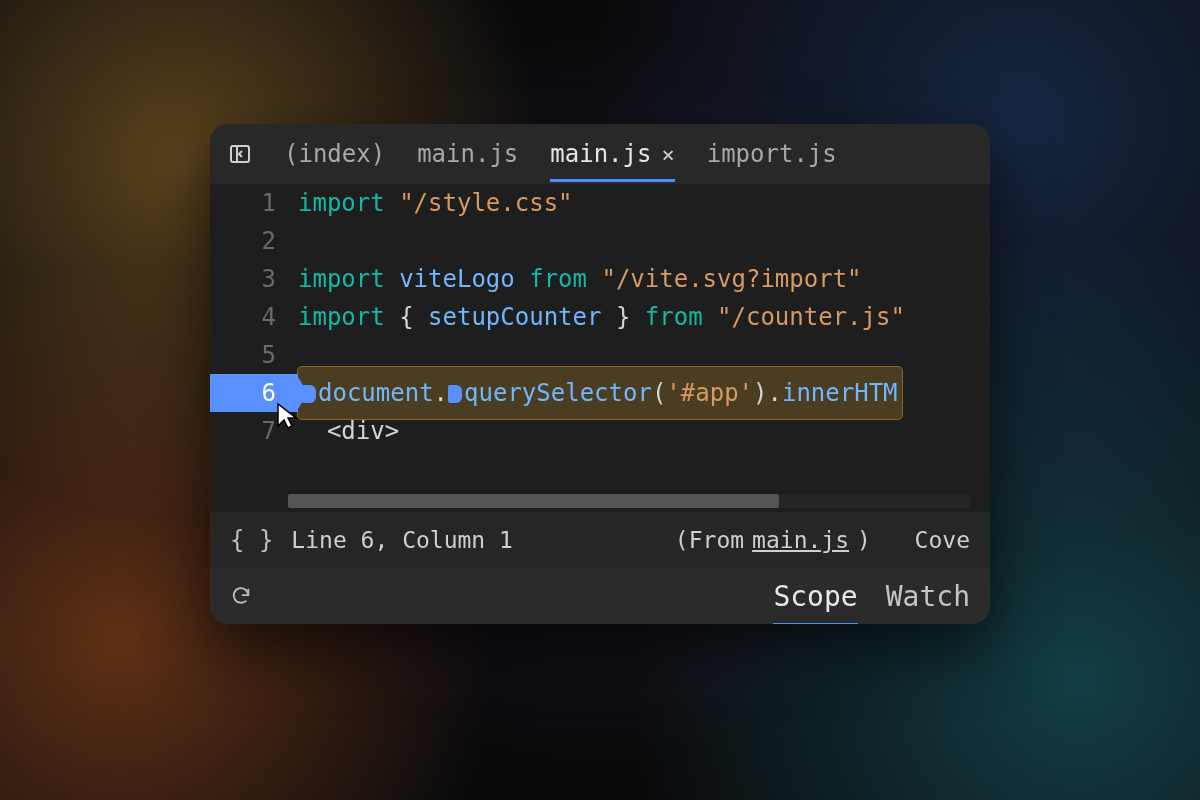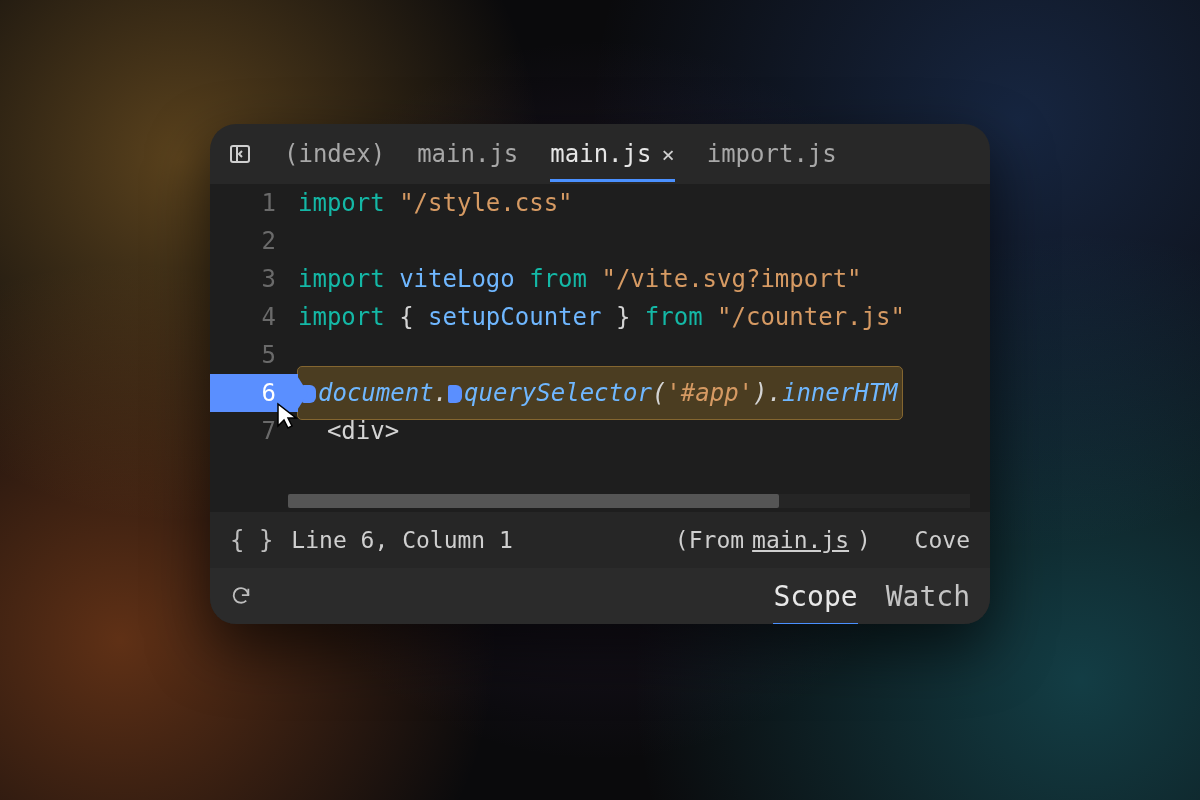--- a/index.html
+++ b/index.html
@@ -18,21 +18,21 @@
   .blur-layer {
     position:absolute; inset:0;
     backdrop-filter: blur(24px);
     -webkit-backdrop-filter: blur(24px);
   }
   .panel {
     position:absolute;
     left:210px; top:124px;
     width:780px; height:500px;
     background:#282828;
-    border-radius:26px;
+    border-radius:18px;
     box-shadow:0 25px 60px rgba(0,0,0,0.6);
     overflow:hidden;
     display:flex;
     flex-direction:column;
     color:#d5d5d5;
   }
 
   
   .tabbar {
     display:flex;
@@ -104,21 +104,20 @@
     position:absolute; right:-10px; top:0;
     border-top:19px solid transparent;
     border-bottom:19px solid transparent;
     border-left:12px solid #5a8fff;
   }
   .line.current .code-wrap {
     background:rgba(160,120,40,0.35);
     outline:1px solid rgba(200,150,60,0.6);
     border-radius:4px;
     padding:12px 4px;
-    font-style:italic;
   }
   .marker {
     display:inline-block;
     width:14px; height:18px;
     background:#5a8fff;
     border-radius:2px 6px 6px 2px;
     margin-right:2px;
     vertical-align:-2px;
   }
 

